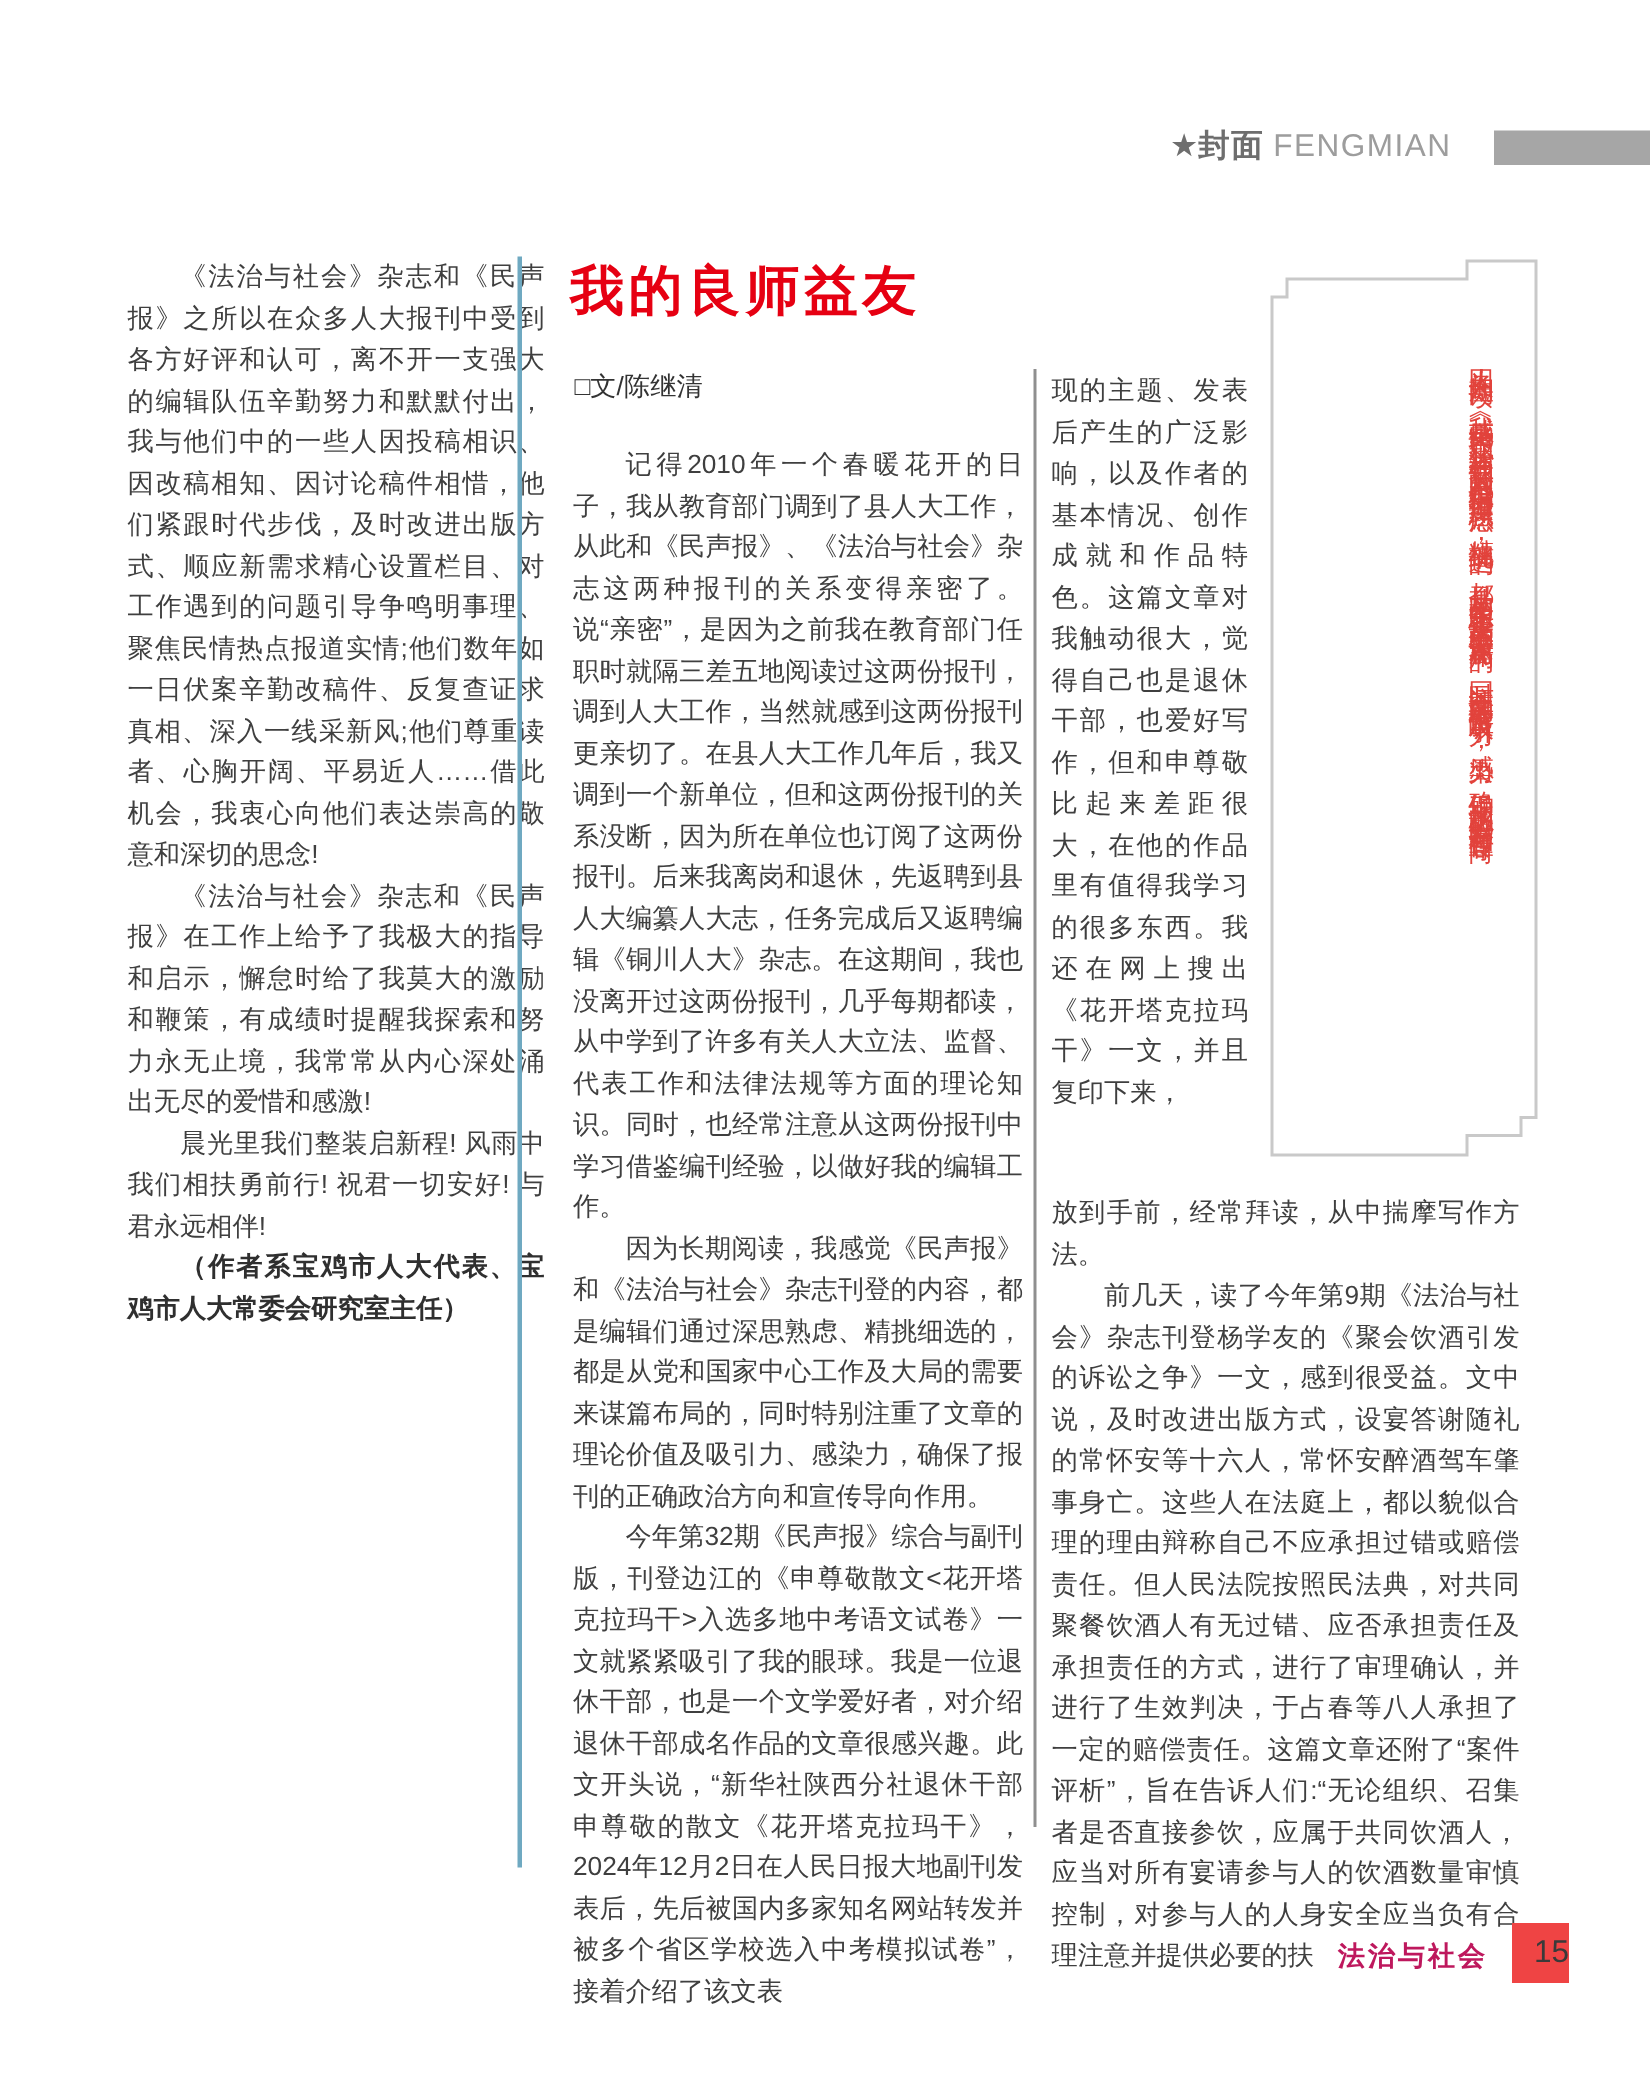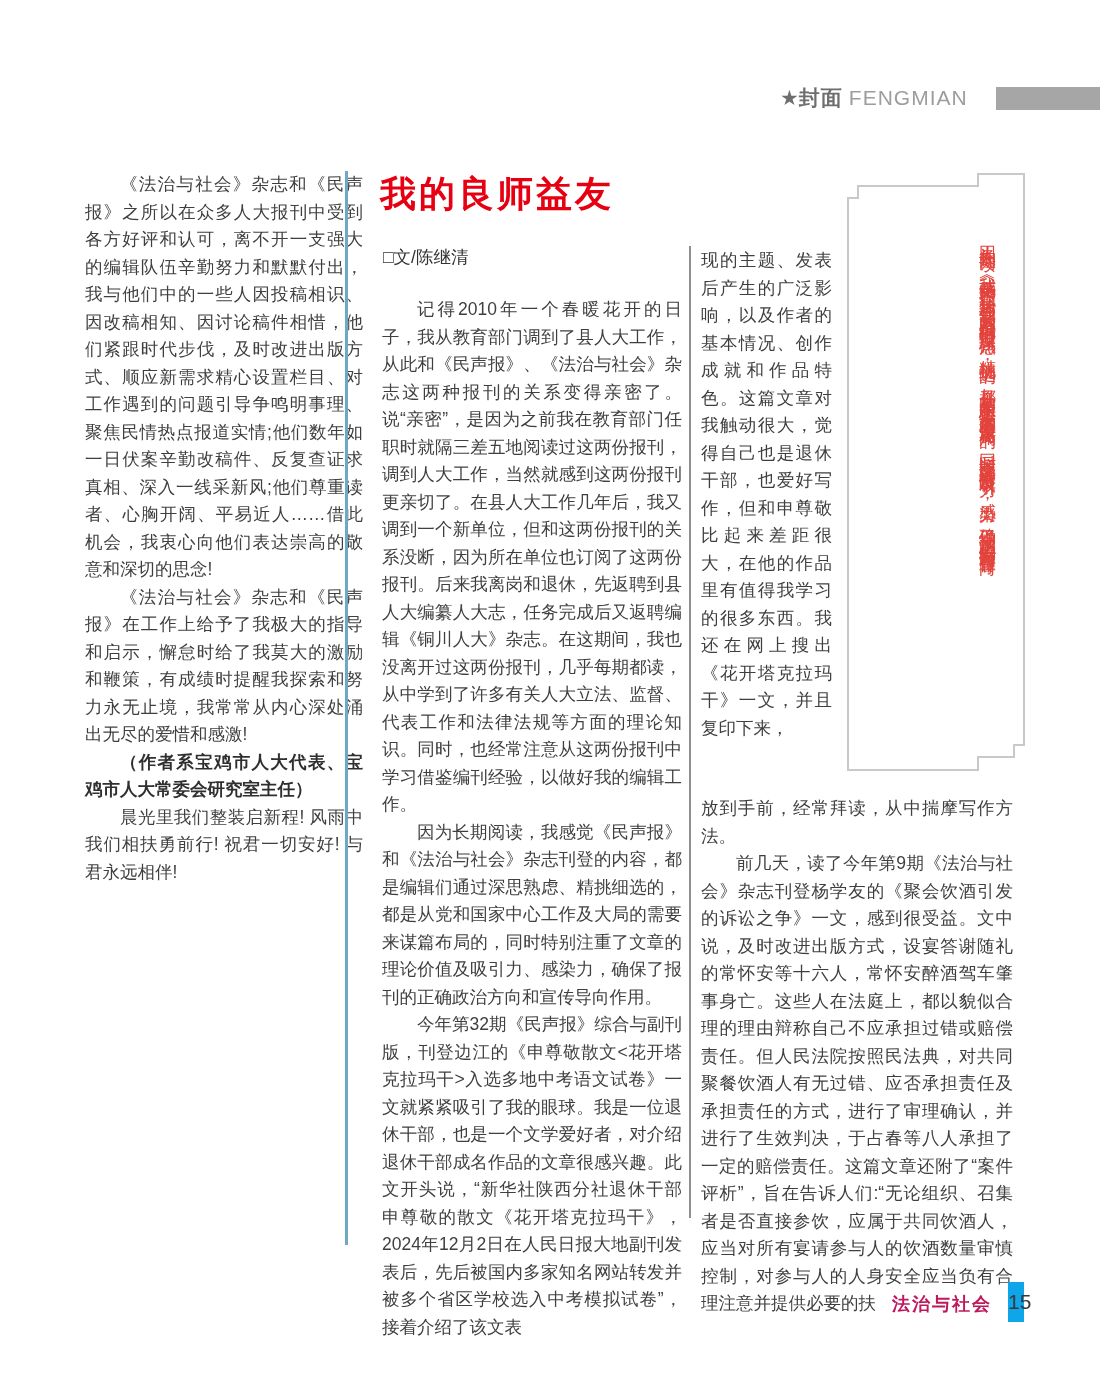--- a/index.html
+++ b/index.html
@@ -43,39 +43,39 @@
   .quote-text{position:absolute;left:853px;top:198px;width:152px;height:556px;
               writing-mode:vertical-rl;text-orientation:upright;
               font-size:17px;letter-spacing:2px;line-height:36px;text-indent:2em;}
 
   
   .col-right{position:absolute;left:701px;top:795px;width:312px;}
 
   
   .footer-journal{position:absolute;left:852px;top:1292px;width:140px;text-align:right;
                   font-size:18px;font-weight:bold;color:#be185d;letter-spacing:2px;}
-  .footer-pagebox{position:absolute;left:1008px;top:1282px;width:16px;height:40px;
-                  background:#0ea5e9;text-align:right;line-height:40px;
+  .footer-pagebox{position:absolute;left:1008px;top:1282px;width:38px;height:40px;
+                  background:#ef4444;text-align:right;line-height:40px;
                   font-size:21px;color:#3a3a3a;}
 </style>
 </head>
 <body>
 
 <div class="page">
 
   <div class="hdr-text">
     <span class="hdr-star">★</span><span class="hdr-cn">封面</span><span class="hdr-en">FENGMIAN</span>
   </div>
   <div class="hdr-bar"></div>
 
   <div class="col-left btxt">
     <p class="ind">《法治与社会》杂志和《民声报》之所以在众多人大报刊中受到各方好评和认可，离不开一支强大的编辑队伍辛勤努力和默默付出，我与他们中的一些人因投稿相识、因改稿相知、因讨论稿件相惜，他们紧跟时代步伐，及时改进出版方式、顺应新需求精心设置栏目、对工作遇到的问题引导争鸣明事理、聚焦民情热点报道实情;他们数年如一日伏案辛勤改稿件、反复查证求真相、深入一线采新风;他们尊重读者、心胸开阔、平易近人……借此机会，我衷心向他们表达崇高的敬意和深切的思念!</p>
     <p class="ind">《法治与社会》杂志和《民声报》在工作上给予了我极大的指导和启示，懈怠时给了我莫大的激励和鞭策，有成绩时提醒我探索和努力永无止境，我常常从内心深处涌出无尽的爱惜和感激!</p>
+    <p class="ind">晨光里我们整装启新程! 风雨中我们相扶勇前行! 祝君一切安好! 与君永远相伴!</p>
     <p class="ind author-note">（作者系宝鸡市人大代表、宝鸡市人大常委会研究室主任）</p>
-    <p class="ind">晨光里我们整装启新程! 风雨中我们相扶勇前行! 祝君一切安好! 与君永远相伴!</p>
   </div>
 
   <div class="div-blue"></div>
   <div class="div-gray"></div>
 
   <div class="title" style="color:#e60012;">我的良师益友</div>
   <div class="byline">□文/陈继清</div>
 
   <div class="col-mid btxt">
     <p class="ind">记得2010年一个春暖花开的日子，我从教育部门调到了县人大工作，从此和《民声报》、《法治与社会》杂志这两种报刊的关系变得亲密了。说“亲密”，是因为之前我在教育部门任职时就隔三差五地阅读过这两份报刊，调到人大工作，当然就感到这两份报刊更亲切了。在县人大工作几年后，我又调到一个新单位，但和这两份报刊的关系没断，因为所在单位也订阅了这两份报刊。后来我离岗和退休，先返聘到县人大编纂人大志，任务完成后又返聘编辑《铜川人大》杂志。在这期间，我也没离开过这两份报刊，几乎每期都读，从中学到了许多有关人大立法、监督、代表工作和法律法规等方面的理论知识。同时，也经常注意从这两份报刊中学习借鉴编刊经验，以做好我的编辑工作。</p>

